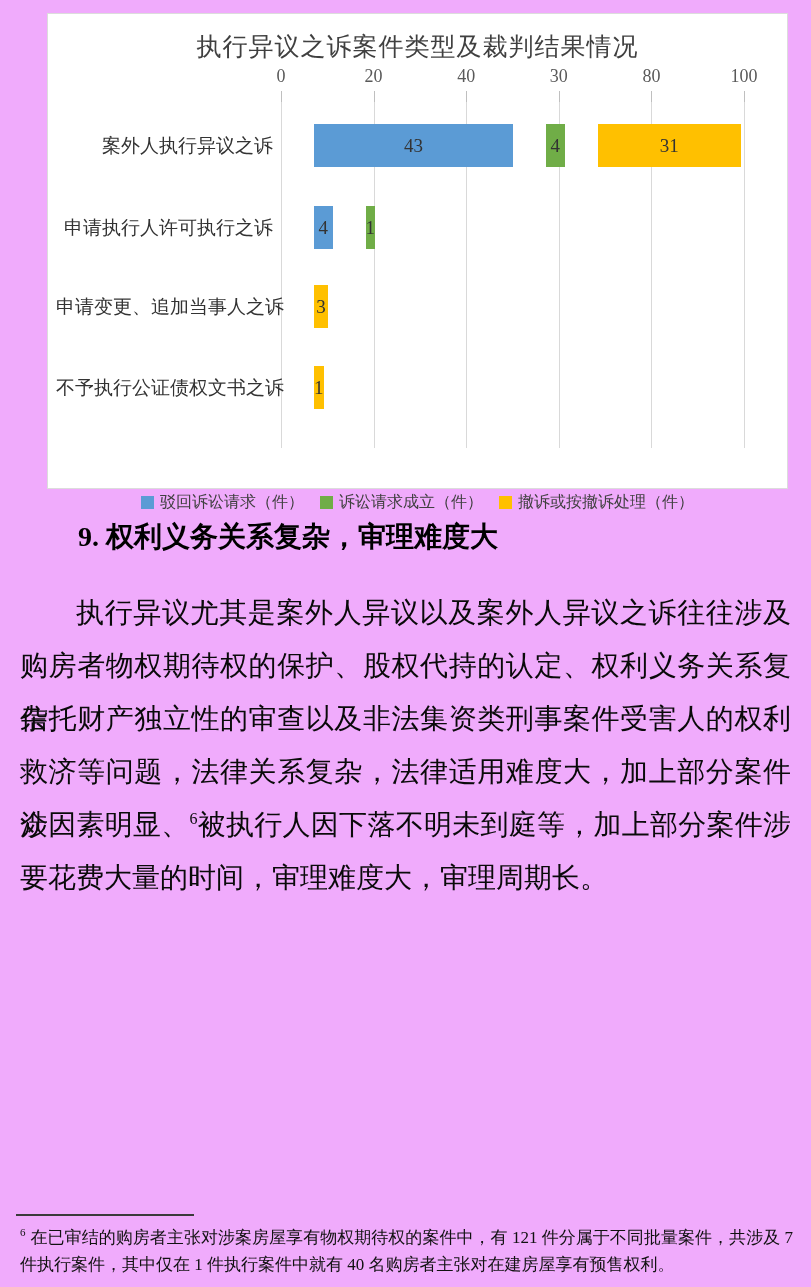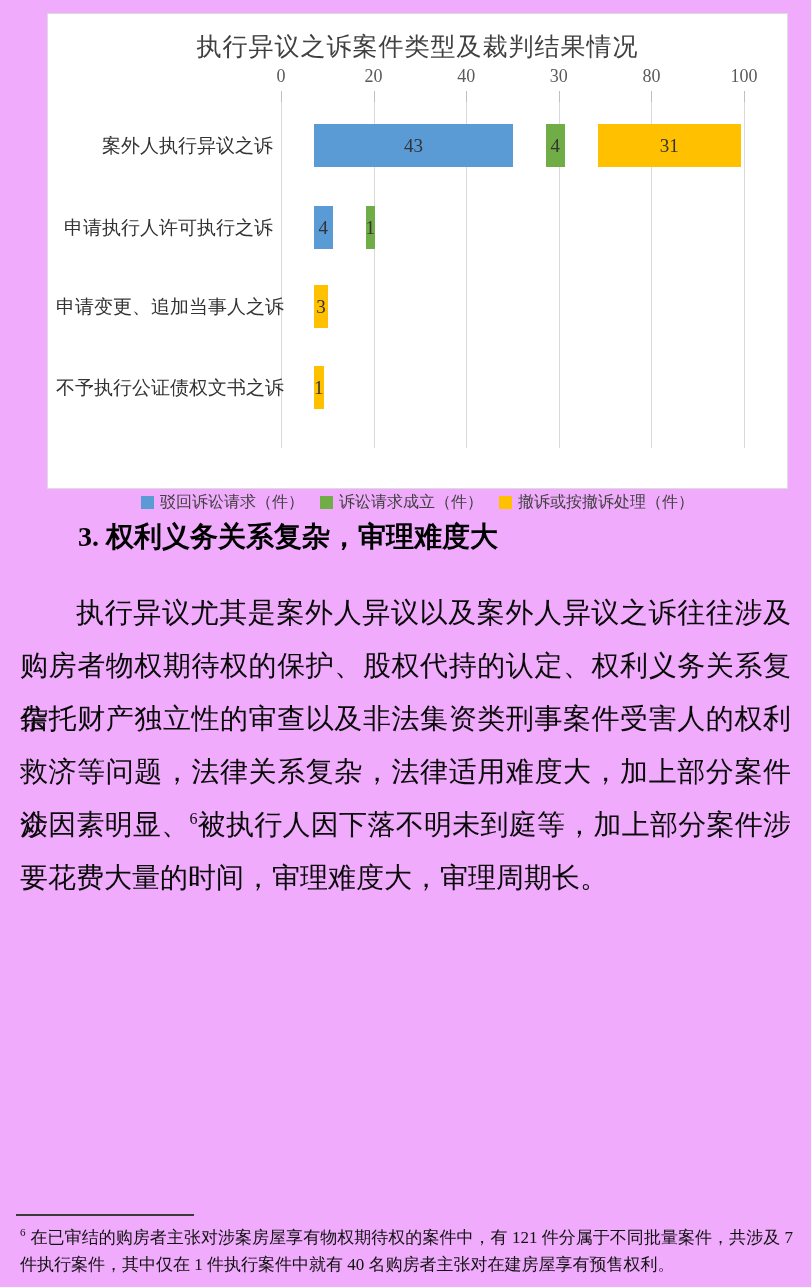--- a/index.html
+++ b/index.html
@@ -105,21 +105,21 @@
           <span class="legend-swatch" style="background: rgb(112, 173, 71);"></span>
           <span>诉讼请求成立（件）</span>
         </div>
         <div class="legend-item">
           <span class="legend-swatch" style="background: rgb(255, 192, 0);"></span>
           <span>撤诉或按撤诉处理（件）</span>
         </div>
       </div>
   </div>
 
-  <h3 class="heading">3. 权利义务关系复杂，审理难度大</h3>
+  <h3 class="heading">9. 权利义务关系复杂，审理难度大</h3>
 
   <div class="body-text">
     <div class="line indent">执行异议尤其是案外人异议以及案外人异议之诉往往涉及</div>
     <div class="line">购房者物权期待权的保护、股权代持的认定、权利义务关系复杂、</div>
     <div class="line">信托财产独立性的审查以及非法集资类刑事案件受害人的权利</div>
     <div class="line">救济等问题，法律关系复杂，法律适用难度大，加上部分案件涉</div>
     <div class="line"><span>众因素明显、</span><sup class="fn-ref">6</sup><span>被执行人因下落不明未到庭等，加上部分案件涉</span></div>
     <div class="line left">要花费大量的时间，审理难度大，审理周期长。</div>
   </div>
 

